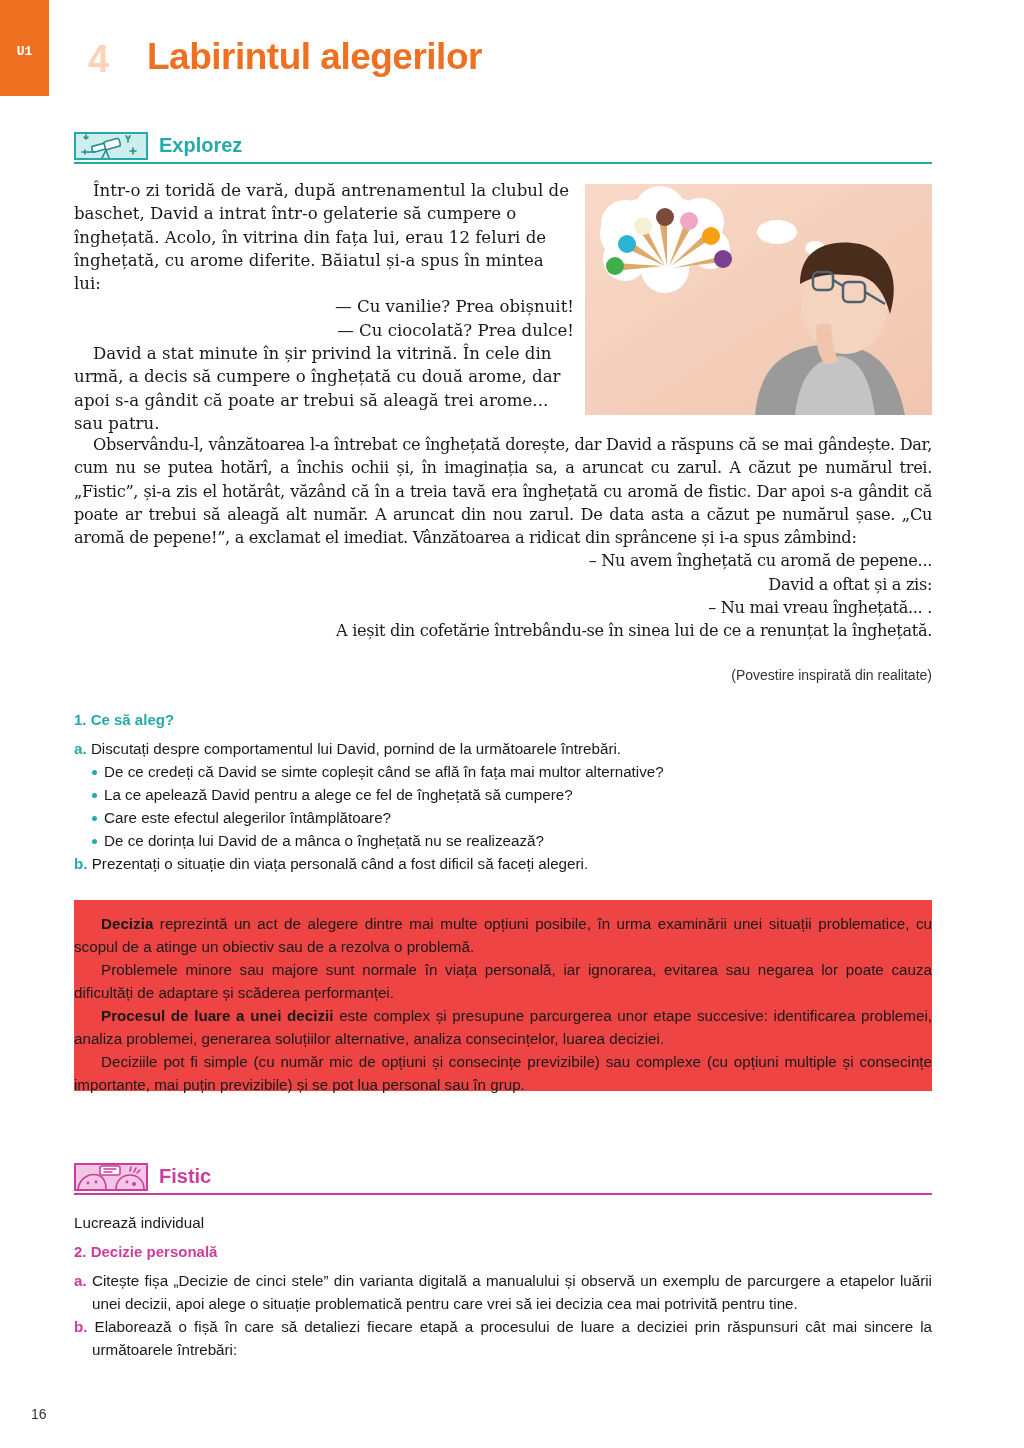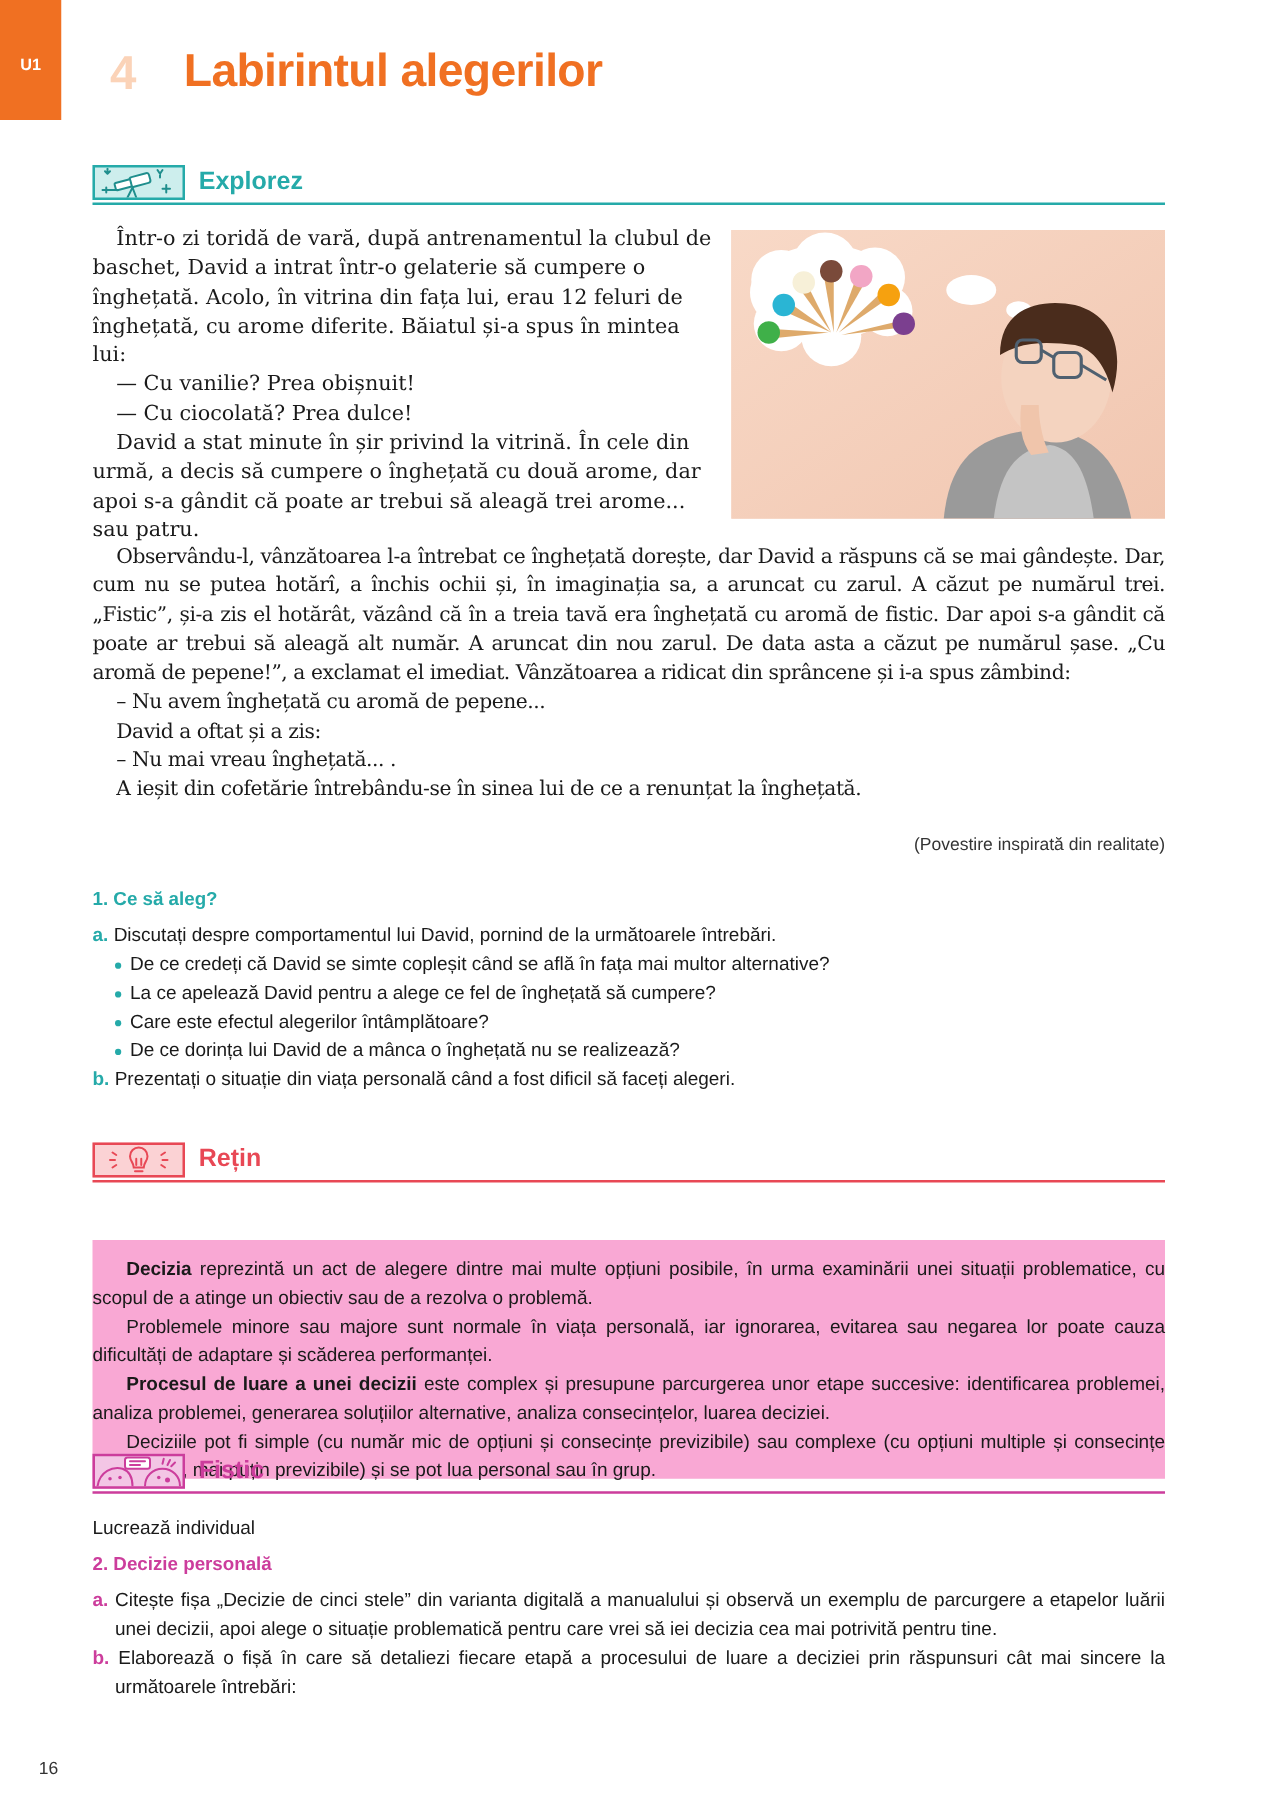--- a/index.html
+++ b/index.html
@@ -1,20 +1,20 @@
 <!DOCTYPE html>
 <html><head>
 <meta charset="utf-8">
 <style>
   html, body { margin:0; padding:0; }
   body { width:1024px; height:1448px; background:#ffffff; position:relative; overflow:hidden; color:#1a1a1a; }
   .sans { font-family:"Liberation Sans", "DejaVu Sans", sans-serif; }
   .serif { font-family:"DejaVu Serif", "Liberation Serif", serif; }
 
-  .unit-tab { position:absolute; left:0; top:0; width:49px; height:96px; background:#f07022; }
+  .unit-tab { position:absolute; left:0; top:0; width:49px; height:96px; background:#f07022;font-family:Liberation Mono, monospace; }
   .unit-tab span { position:absolute; left:0; right:0; top:44px; text-align:center; color:#fff; font-weight:bold; font-size:13px; }
   .lesson-num { position:absolute; left:88px; top:38px; font-size:38px; font-weight:bold; color:#fbd3b8; }
   .lesson-title { position:absolute; left:147px; top:36px; font-size:37px; font-weight:bold; color:#f07022; letter-spacing:-0.5px; }
 
   .sec-head { position:absolute; left:74px; width:858px; height:36px; }
   .sec-head .icon-box { position:absolute; left:0; top:4px; width:74px; height:28px; box-sizing:border-box; border:2px solid; }
   .sec-head .sec-title { position:absolute; left:85px; top:6px; font-size:20px; font-weight:bold; }
   .sec-head .rule { position:absolute; left:0; right:0; bottom:0; height:2px; }
 
   .explore .icon-box { border-color:#25aaa9; background:#cdeeed; }
@@ -27,36 +27,36 @@
 
   .comunic .icon-box { border-color:#cc3d9c; background:#f3c6e5; }
   .comunic .sec-title { color:#cc3d9c; }
   .comunic .rule { background:#cc3d9c; }
 
   .story { position:absolute; left:74px; font-size:16.6px; line-height:23.3px; color:#1a1a1a; }
   .story p { margin:0; }
   .story .ind { text-indent:19px; }
   .story-narrow { top:179px; width:500px; }
   .story-wide { top:433px; width:858px; text-align:justify; font-size:16.2px; letter-spacing:-0.35px; }
-  .dlg { padding-left:19px; }
+  .dlg { padding-left:19px;text-align:right; }
   .source { position:absolute; right:92px; top:667px; font-size:14px; color:#333; }
 
   .photo { position:absolute; left:585px; top:184px; width:347px; height:231px; background:#f6d2c0; overflow:hidden; }
 
   .block { position:absolute; left:74px; width:858px; font-size:15.2px; line-height:23px; color:#1a1a1a; }
   .block .label { font-size:15.2px; }
   .exercise-title { font-size:15px; font-weight:bold; }
   .teal { color:#25aaa9; }
   .pink { color:#cc3d9c; }
   .letter { font-weight:bold; }
   ul.bullets { list-style:none; margin:0; padding:0 0 0 18px; }
   ul.bullets li { position:relative; padding-left:12px; }
   ul.bullets li::before { content:""; position:absolute; left:0; top:10px; width:5px; height:5px; border-radius:50%; background:#25aaa9; }
 
-  .retin-box { position:absolute; left:74px; top:992px; width:858px; height:191px; background:#f9a8d4; box-sizing:border-box; padding:12px 0 0 0; font-size:15.2px; line-height:23px; text-align:justify; }
+  .retin-box { position:absolute; left:74px; top:900px; width:858px; height:191px; background:#ef4444; box-sizing:border-box; padding:12px 0 0 0; font-size:15.2px; line-height:23px; text-align:justify; }
   .retin-box p { margin:0; }
   .retin-box .ind { text-indent:27px; }
 
   .hang { padding-left:18px; text-indent:-18px; }
   .page-num { position:absolute; left:31px; top:1406px; font-size:14px; color:#333; }
 </style>
 </head>
 <body>
 
 <div class="unit-tab sans">

